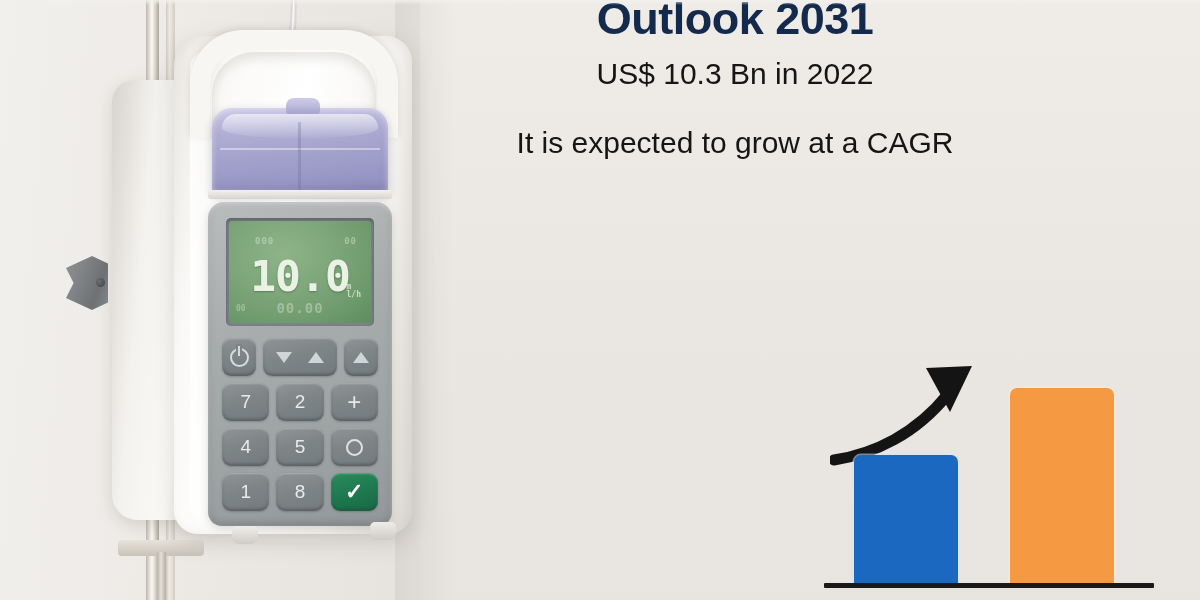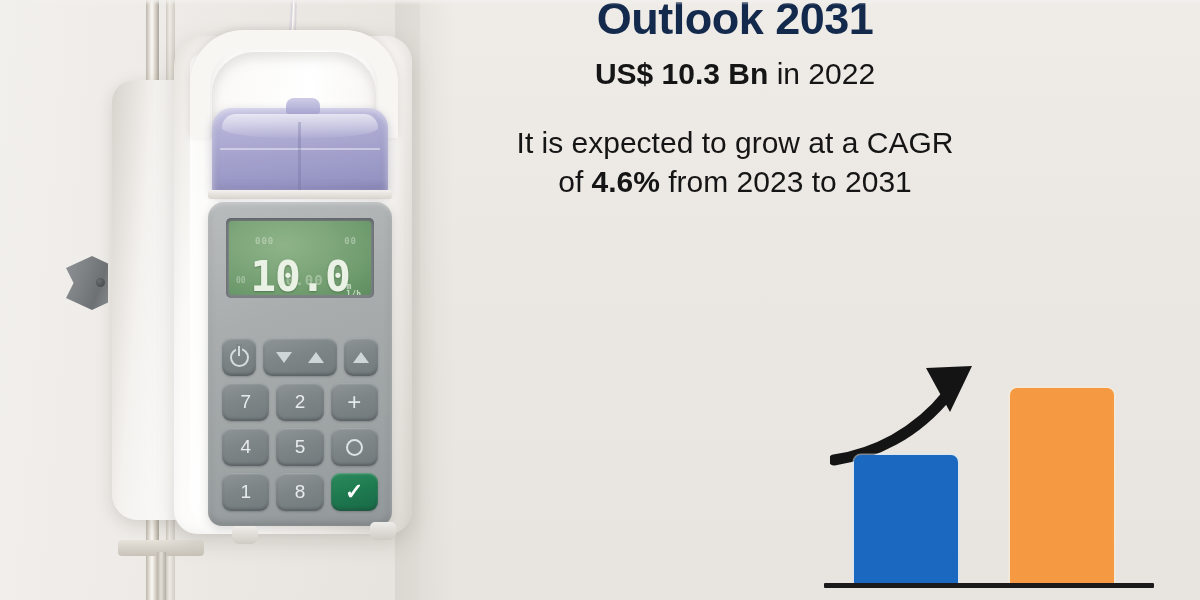--- a/index.html
+++ b/index.html
@@ -131,21 +131,21 @@
   .panel {
     position: absolute; left: 96px; top: 180px; width: 184px; height: 324px;
     background: linear-gradient(160deg, #b9bcbd 0%, #a9adae 35%, #9ea3a4 70%, #92979a 100%);
     border-radius: 16px 16px 14px 14px;
     box-shadow: inset 0 2px 4px rgba(255,255,255,.34), inset 0 -3px 7px rgba(60,64,66,.28),
                 0 3px 9px rgba(120,114,106,.25);
   }
 
   
   .lcd-frame {
-    position: absolute; left: 18px; top: 16px; width: 148px; height: 80px;
+    position: absolute; left: 18px; top: 16px; width: 148px; height: 108px;
     background: #7f8588;
     border-radius: 5px;
     box-shadow: inset 0 2px 5px rgba(40,44,46,.45);
     padding: 3px;
   }
   .lcd {
     position: relative; width: 100%; height: 100%;
     background: radial-gradient(ellipse at 38% 32%, #8fb389 0%, #7da67a 42%, #6d9a6c 74%, #5f8c60 100%);
     border-radius: 3px;
     overflow: hidden;
@@ -272,21 +272,21 @@
   .para1 {
     margin-top: 12px;
     font-size: 30px; line-height: 1.30;
     color: #151515;
   }
   .para2 {
     margin-top: 30px;
     font-size: 30px; line-height: 1.32;
     color: #151515;
   }
-  .b { font-weight: bold; }
+  .b { font-weight: normal; }
 
   
   .chart { position: absolute; left: 824px; top: 330px; width: 340px; height: 262px; }
   .bar {
     position: absolute; bottom: 8px;
     border-radius: 7px 7px 0 0;
   }
   .bar.blue  { left: 30px;  width: 104px; height: 110px; background: #1a68bf;
                box-shadow: 0 0 0 1.5px rgba(210,230,248,.55); }
   .bar.orange{ left: 186px; width: 104px; height: 215px; background: #f59a42;
@@ -411,21 +411,20 @@
   <div class="textblock">
 
     <div class="title" style="color: rgb(19, 42, 76);">Outlook 2031</div>
 
     <div class="para1">
       <div><span class="b">US$ 10.3 Bn</span><span> in 2022</span></div>
     </div>
 
     <div class="para2">
       <div>It is expected to grow at a CAGR</div>
-      <div><span>of </span><span class="b">4.6%</span><span> from 2023 to 2031</span></div>
     </div>
   </div>
 
   <div class="chart">
     <svg class="arrow-svg" width="200" height="140" viewBox="0 0 200 140">
       <path d="M4 122 C44 116 86 96 118 56" fill="none" stroke="#141414" stroke-width="11" stroke-linecap="round"></path>
       <path d="M96 30 L142 28 L120 74 Z" fill="#141414"></path>
     </svg>
     <div class="bar blue" style="height: 129px; background: rgb(26, 104, 191);"></div>
     <div class="bar orange" style="height: 196px; background: rgb(245, 154, 66);"></div>

